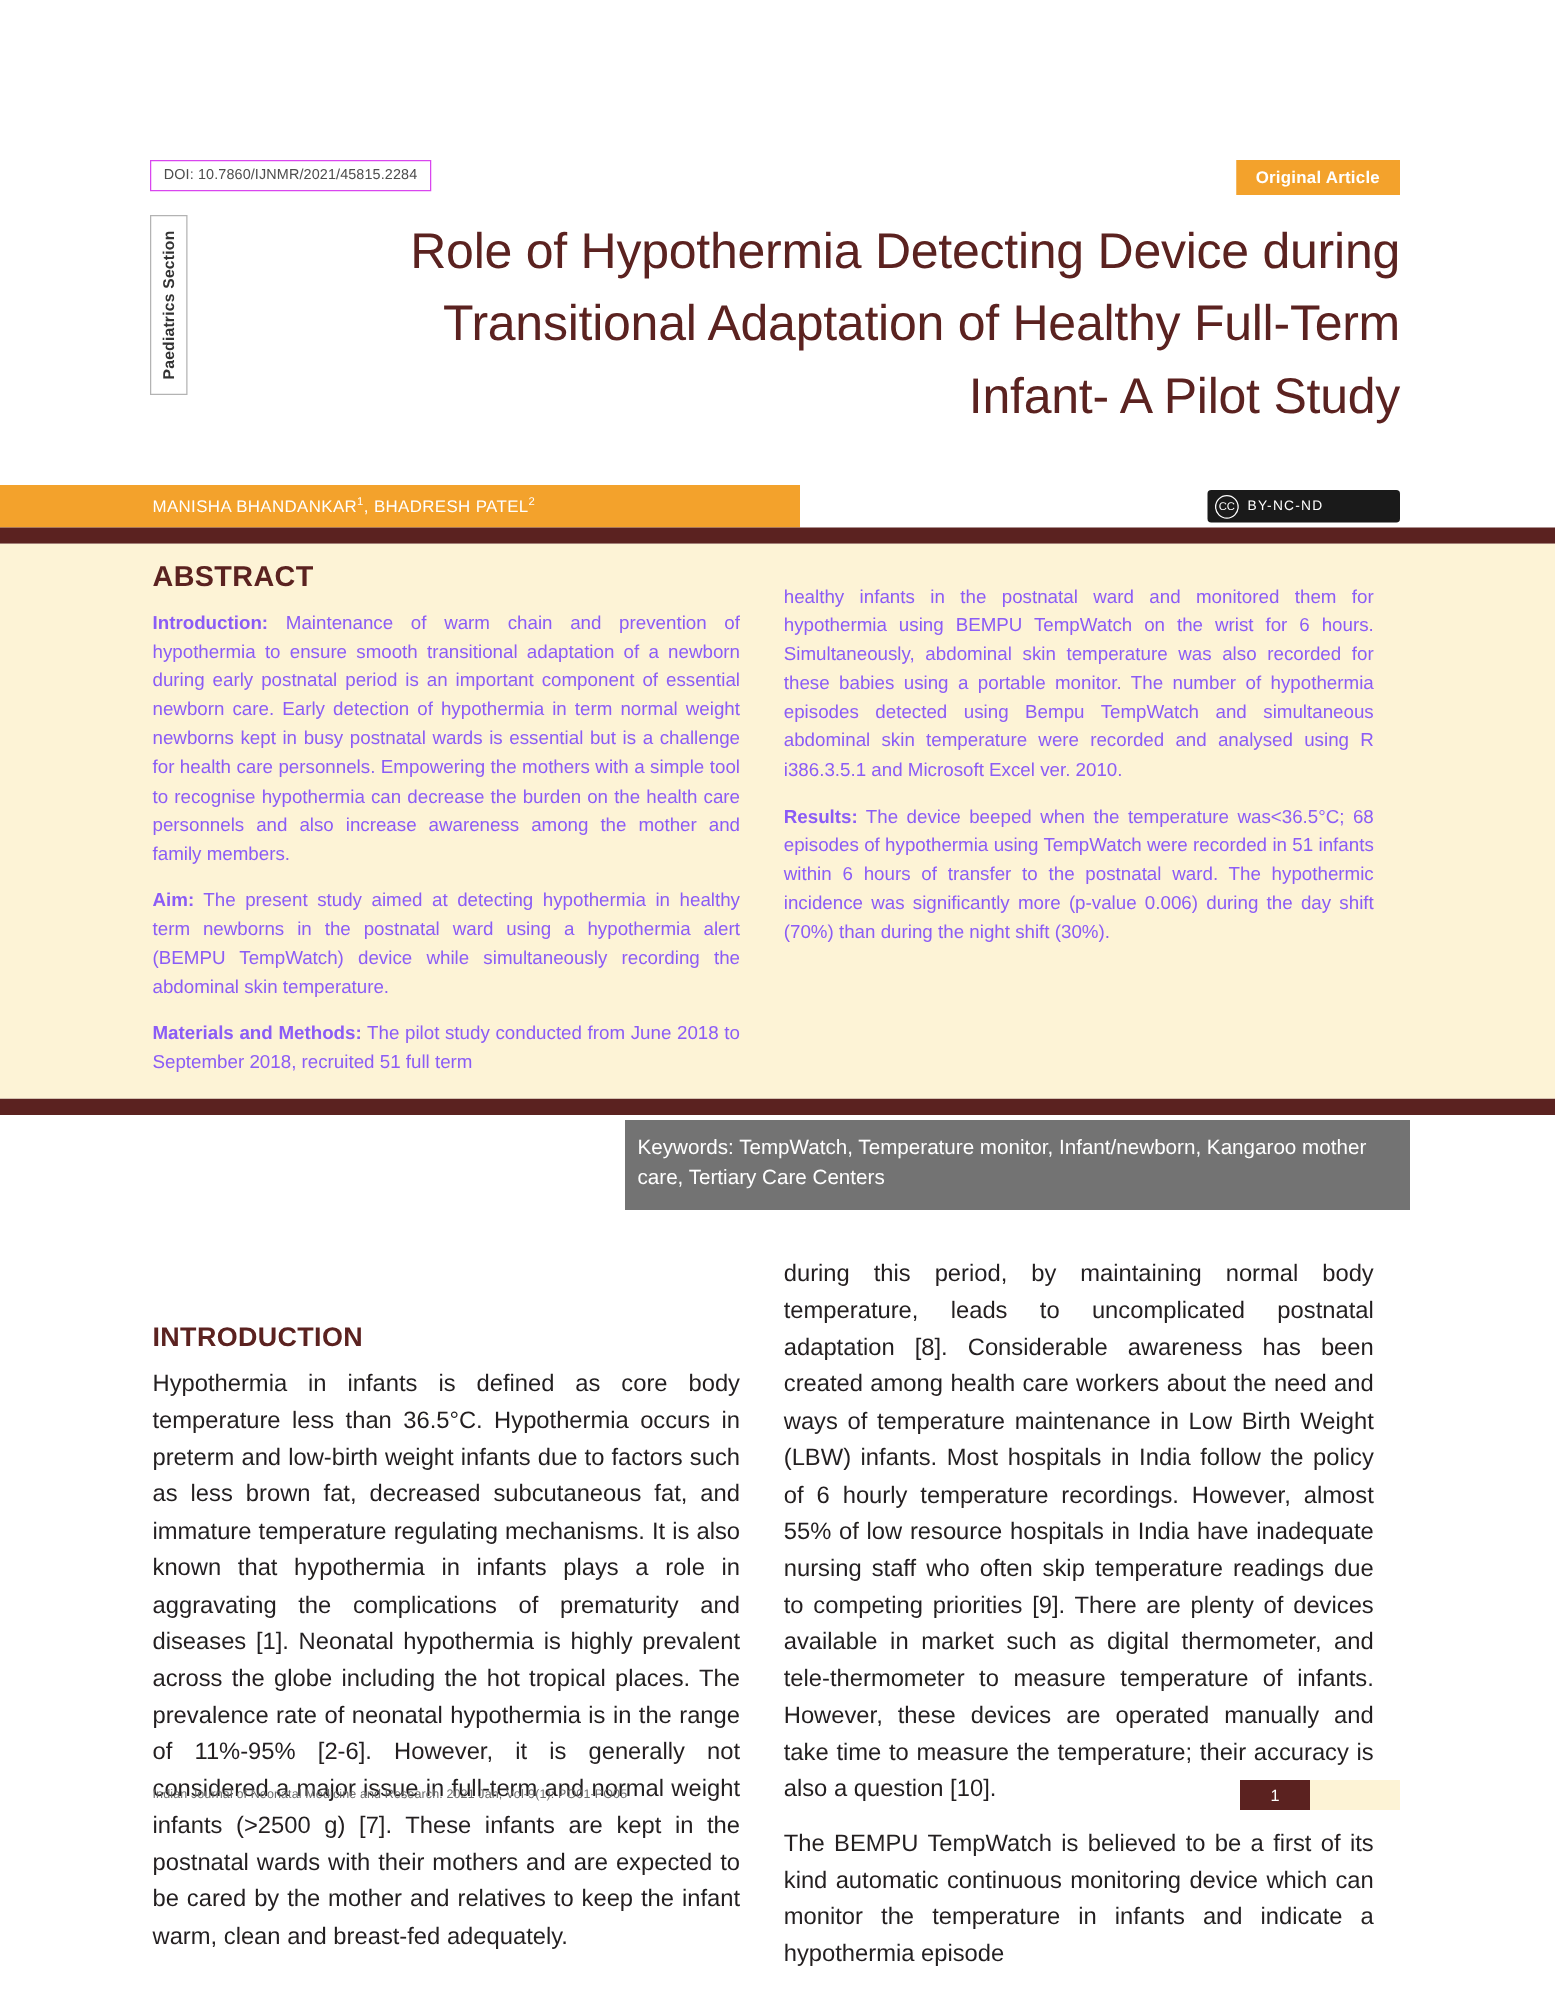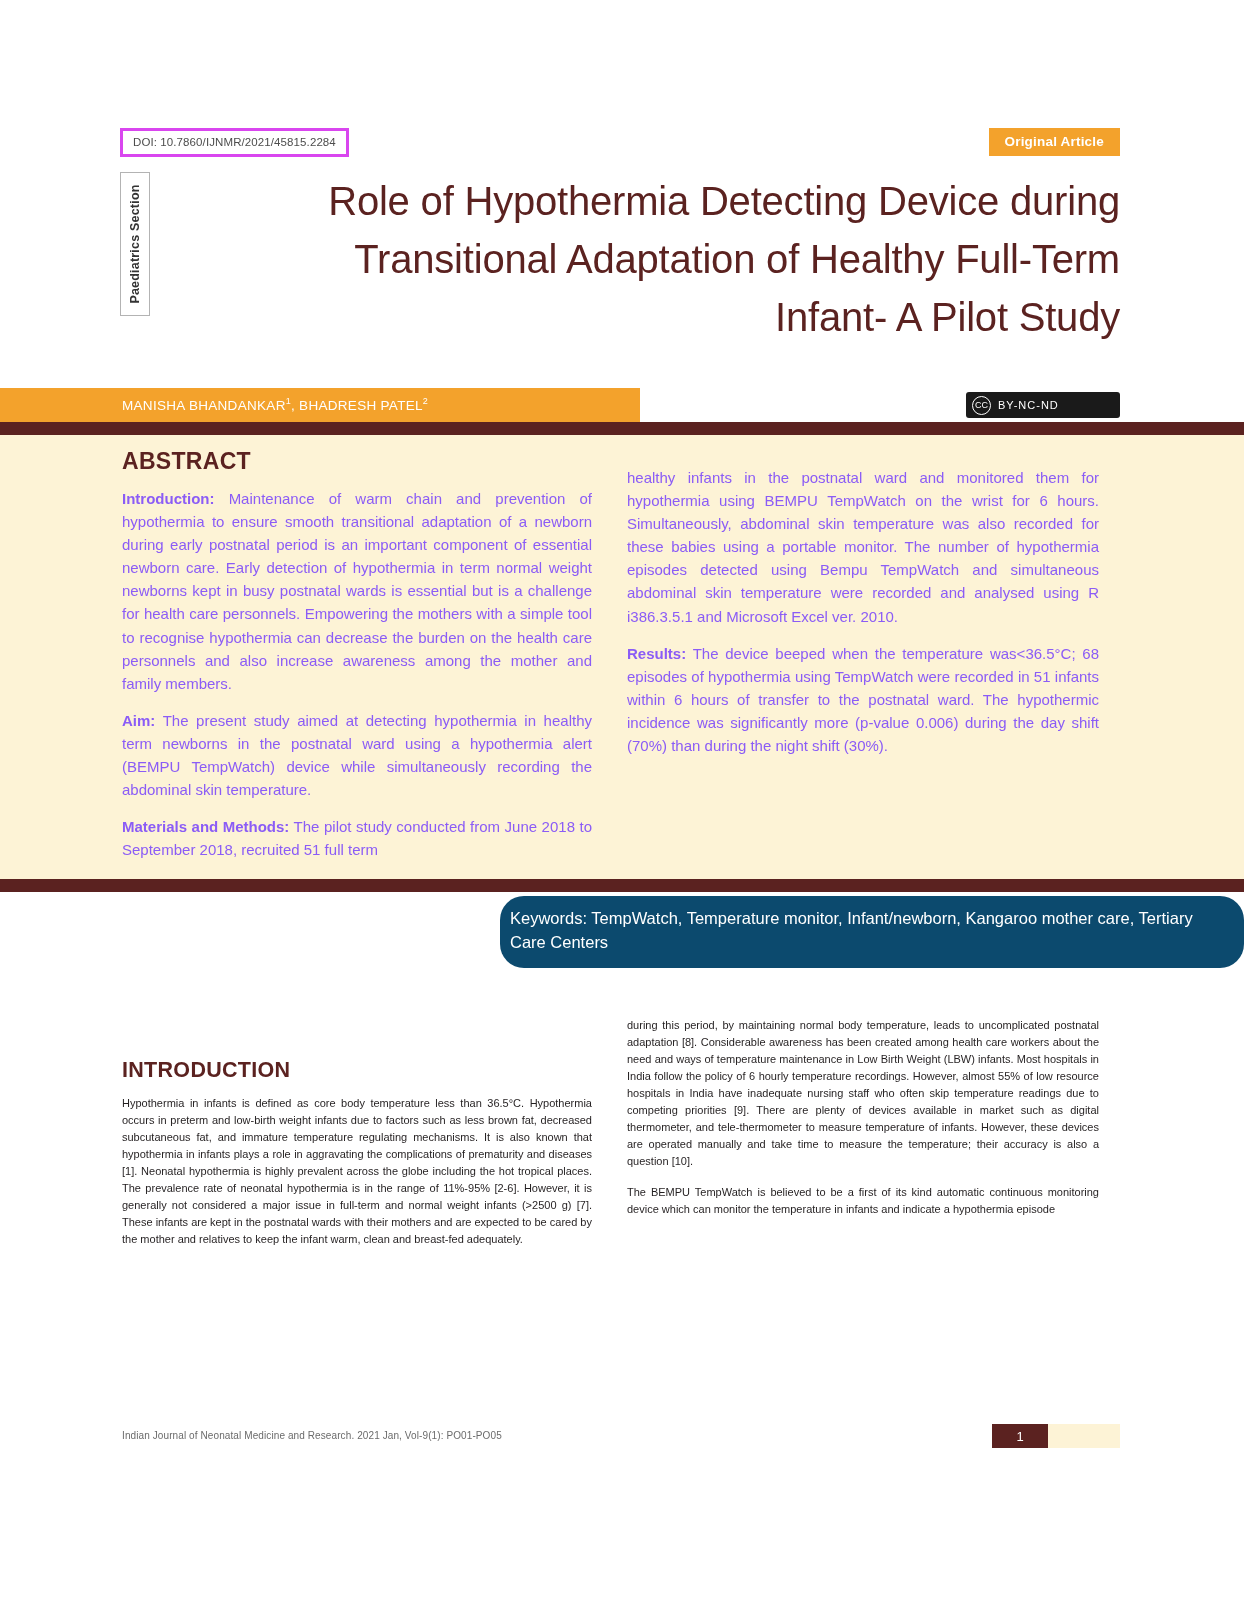--- a/index.html
+++ b/index.html
@@ -18,21 +18,21 @@
     position: relative;
     width: 1244px;
     height: 1600px;
   }
 
   
   .doi-box {
     position: absolute;
     left: 120px;
     top: 128px;
-    border: 3px solid #d946ef;
+    border: 1px solid #d946ef;
     padding: 5px 10px 6px 10px;
     font-size: 11.5px;
     color: #4d4d4d;
     letter-spacing: 0.1px;
     background: #fff;
   }
   .orig-article {
     position: absolute;
     right: 124px;
     top: 128px;
@@ -169,49 +169,48 @@
     line-height: 1.54;
     text-align: justify;
     color: #8b5cf6;
   }
   .abs-p b { font-weight: bold; }
 
   
   .kw-band {
     position: absolute;
     left: 500px; top: 896px;
-    width: 744px;
-    background: #0c4a6e;
+    width: 628px;
+    background: #737373;
     color: #ffffff;
     padding: 11px 20px 13px 10px;
     font-size: 16.5px;
     line-height: 1.45;
-    border-radius: 24px;
   }
 
   
   .body-col-left {
     position: absolute;
     left: 122px; top: 1058px;
     width: 470px;
   }
   .body-col-right {
     position: absolute;
     left: 627px; top: 1005px;
     width: 472px;
   }
   h2.section-head {
     margin: 0 0 10px 0;
     font-size: 21.5px;
     color: #5b2220;
     letter-spacing: 0.3px;
   }
   .body-p {
-    margin: 12px 0 14px 0;
-    font-size: 11px;
+    margin: 0 0 14px 0;
+    font-size: 19px;
     line-height: 1.55;
     text-align: justify;
     color: #231f20;
   }
 
   
   .footer-text {
     position: absolute;
     left: 122px; top: 1430px;
     font-size: 10px;

